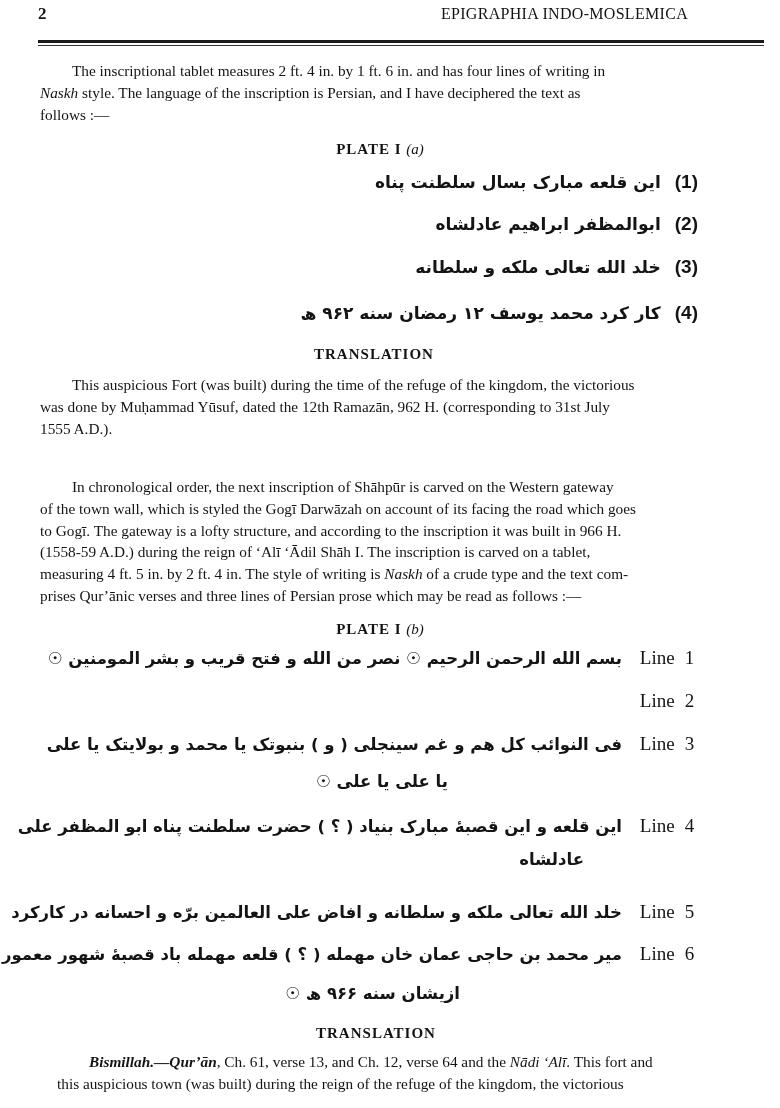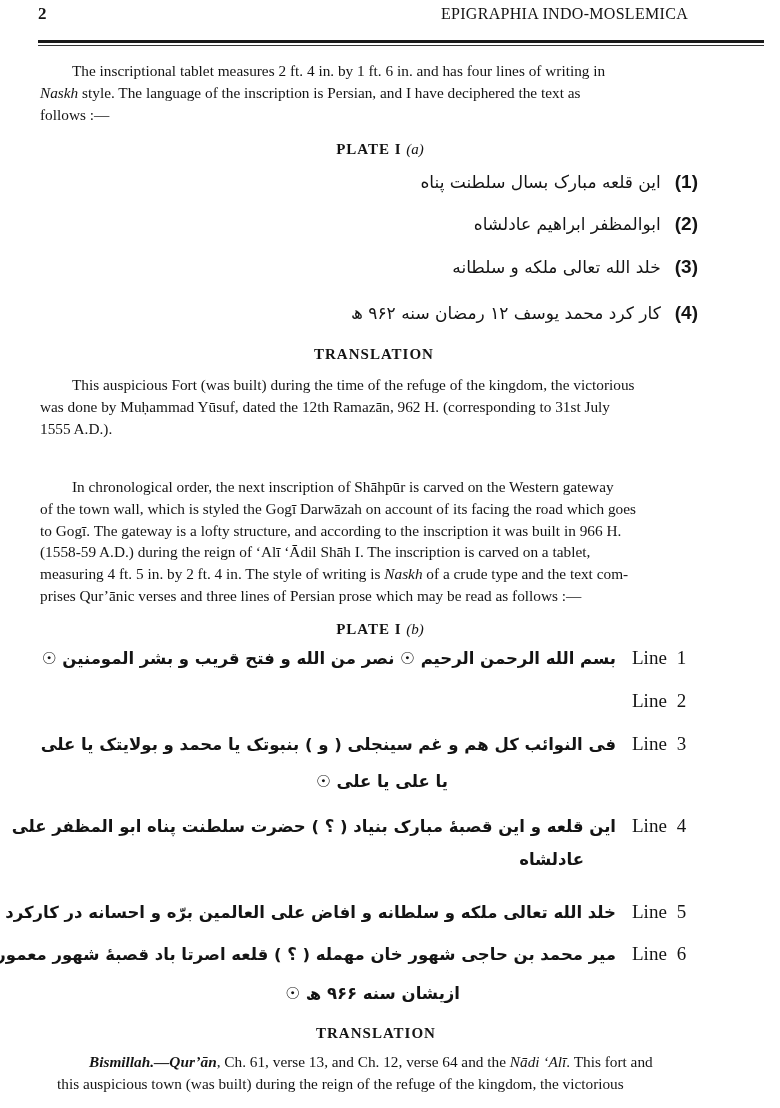--- a/index.html
+++ b/index.html
@@ -68,37 +68,37 @@
       font-family: "Liberation Sans", sans-serif;
       font-weight: bold;
       font-size: 19px;
       margin-left: 14px;
       order: 2;
     }
     .plate-a-line .arabic {
       order: 1;
       direction: rtl;
       font-family: "DejaVu Sans", sans-serif;
-      font-weight: normal;
+      font-weight: bold;
       font-size: 17px;
     }
 
     
     .plate-b-row {
       right: 78px;
       display: flex;
       align-items: center;
       white-space: nowrap;
     }
     .plate-b-row .label {
       order: 2;
       font-size: 19px;
-      margin-left: 16px;
+      margin-left: 10px;
       width: 70px;
-      text-align: left;
+      text-align: center;
     }
     .plate-b-row .label .n { margin-left: 10px; }
     .plate-b-row .arabic {
       order: 1;
       direction: rtl;
       font-family: "DejaVu Sans", sans-serif;
       font-weight: bold;
       font-size: 16.5px;
     }
     .cont {
@@ -190,21 +190,21 @@
 </div>
 <div class="abs cont" style="top:850px;right:196px;">عادلشاه</div>
 
 <div class="abs plate-b-row" style="top:901px;">
   <span class="label"><span>Line</span><span class="n">5</span></span>
   <span class="arabic">خلد الله تعالی ملکه و سلطانه و افاض علی العالمین برّه و احسانه در کارکرد</span>
 </div>
 
 <div class="abs plate-b-row" style="top:943px;">
   <span class="label"><span>Line</span><span class="n">6</span></span>
-  <span class="arabic">میر محمد بن حاجی شهور خان مهمله ( ؟ ) قلعه اصرتا باد قصبهٔ شهور معمور</span>
+  <span class="arabic">میر محمد بن حاجی عمان خان مهمله ( ؟ ) قلعه مهمله باد قصبهٔ شهور معمور</span>
 </div>
 <div class="abs cont" style="top:984px;right:320px;">ازیشان سنه ۹۶۶ ھ ☉</div>
 
 <div class="abs heading" style="top:1025px;left:-14px;">TRANSLATION</div>
 
 <div class="abs para" style="top:1051px;margin-left:17px;">
   <p><span class="i bold-ish">Bismillah.—Qur’ān</span><span>, Ch. 61, verse 13, and Ch. 12, verse 64 and the </span><span class="i">Nādi ‘Alī</span><span>.    This fort and</span></p>
   <p style="text-indent:0;">this auspicious town (was built) during the reign of the refuge of the kingdom, the victorious</p>
 </div>
 

